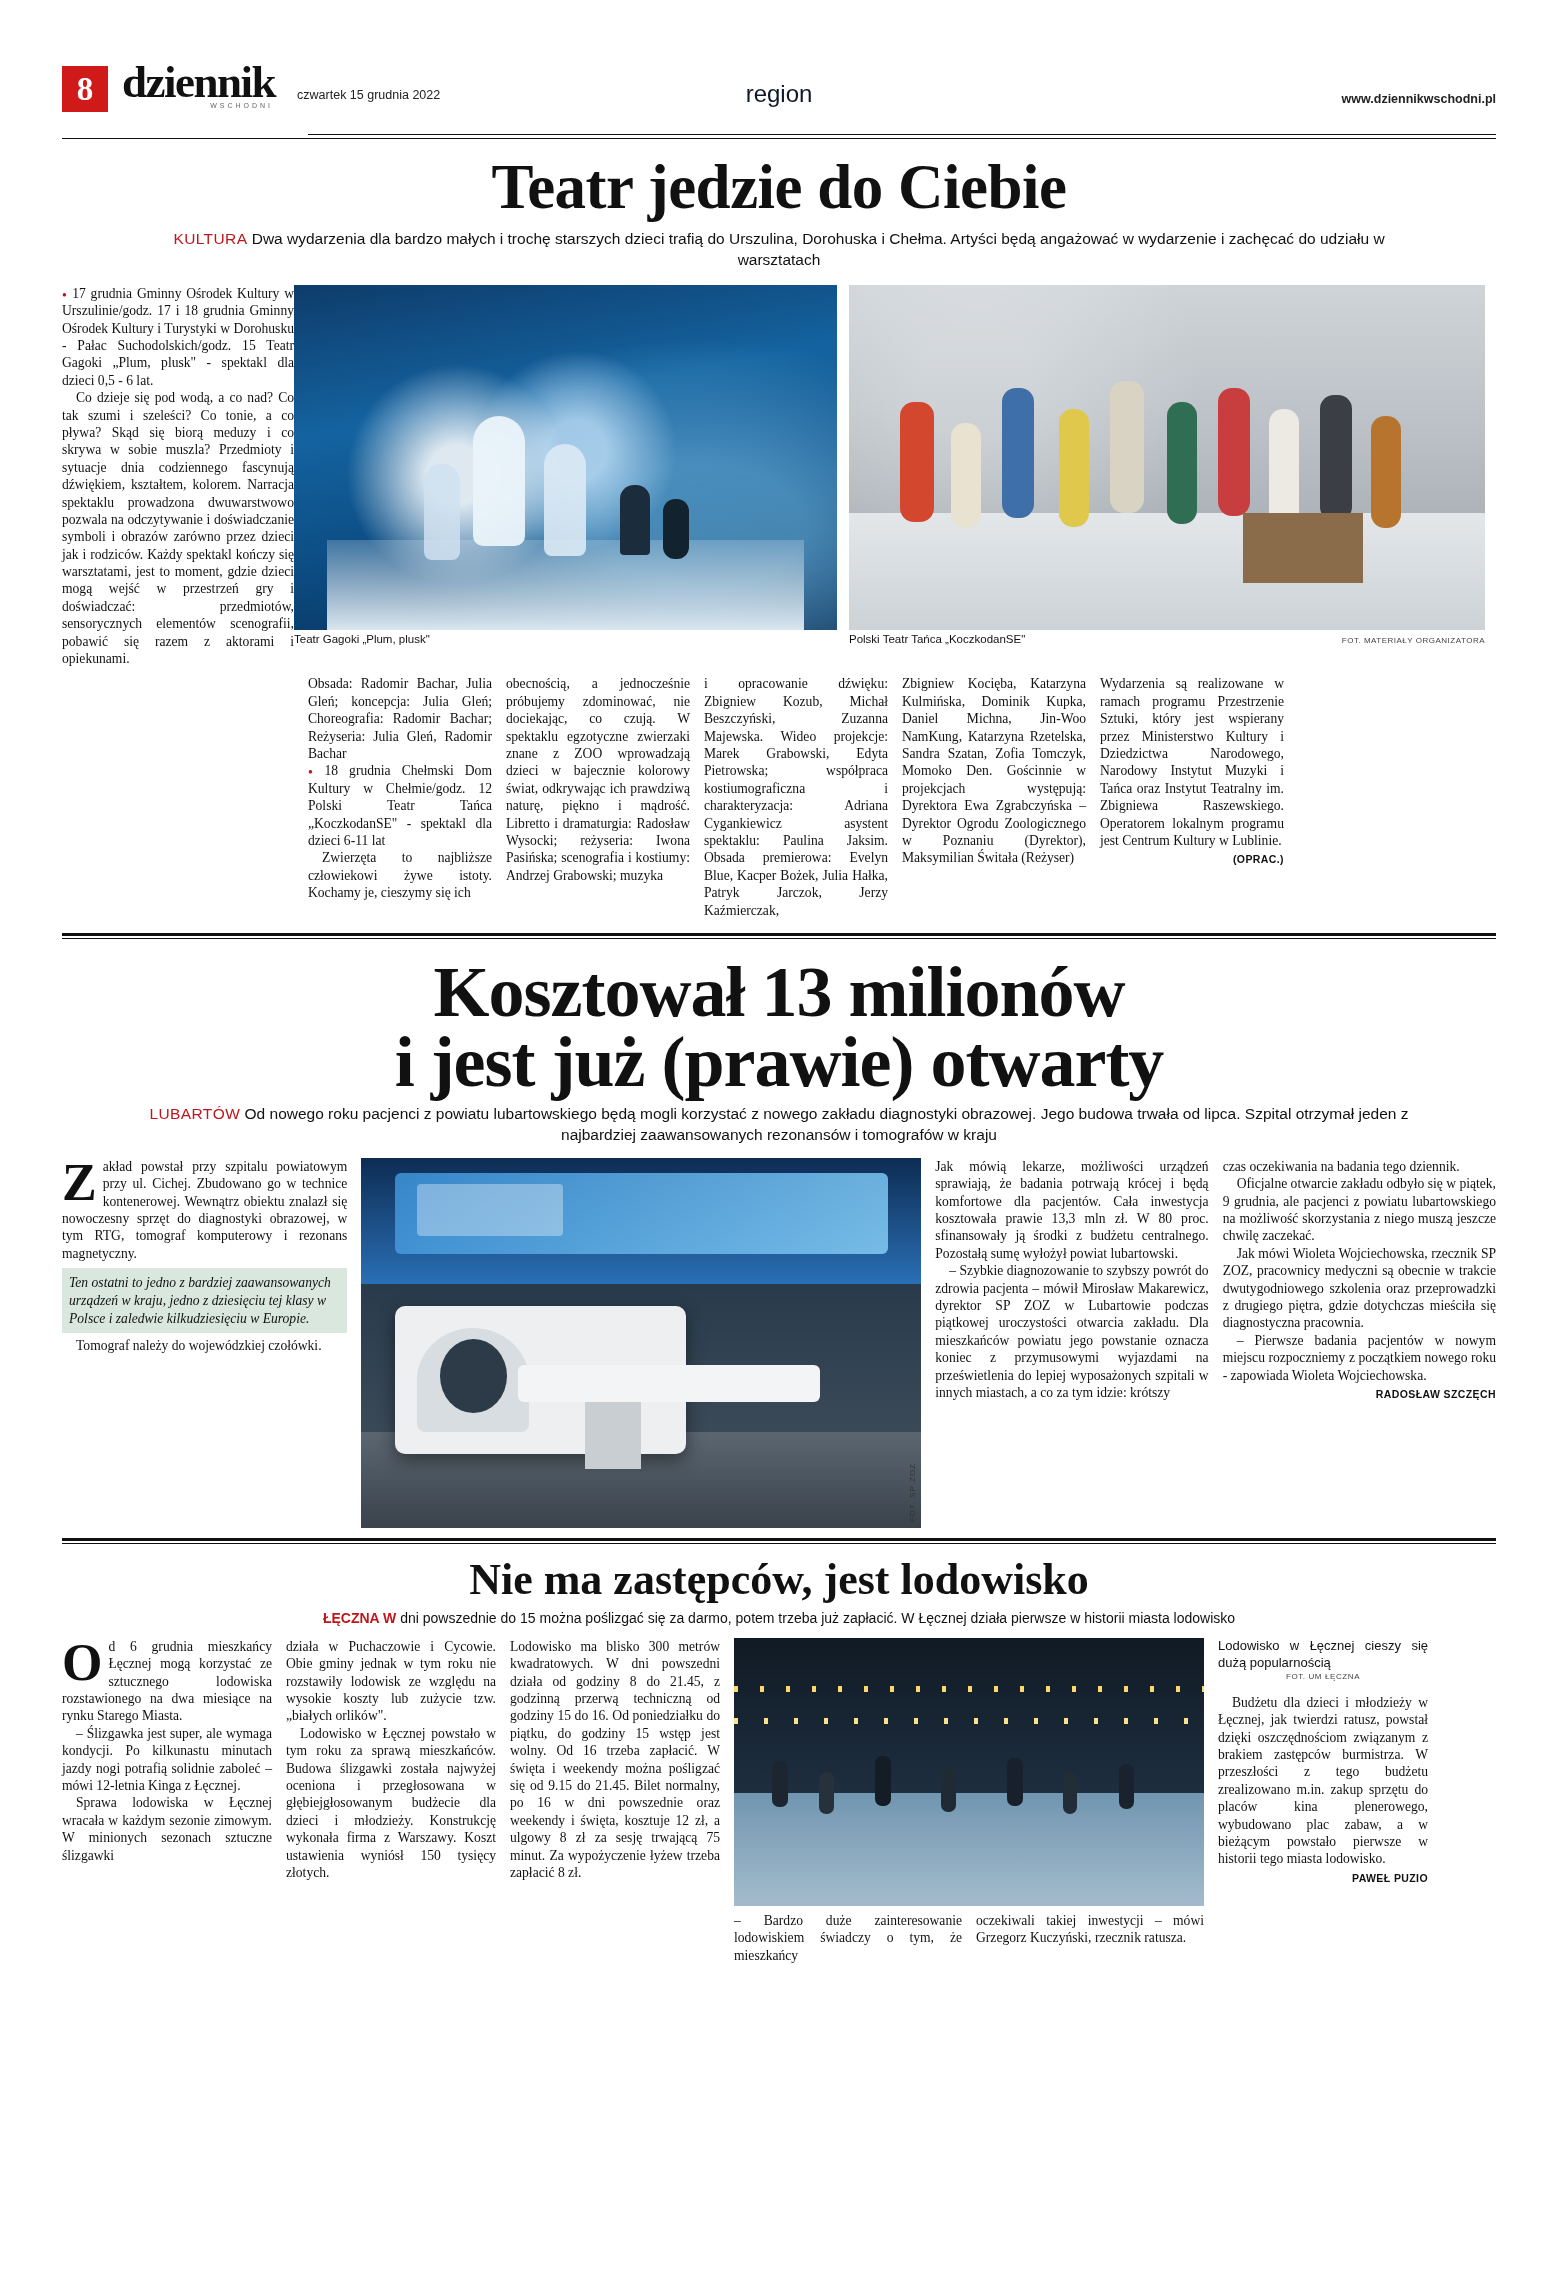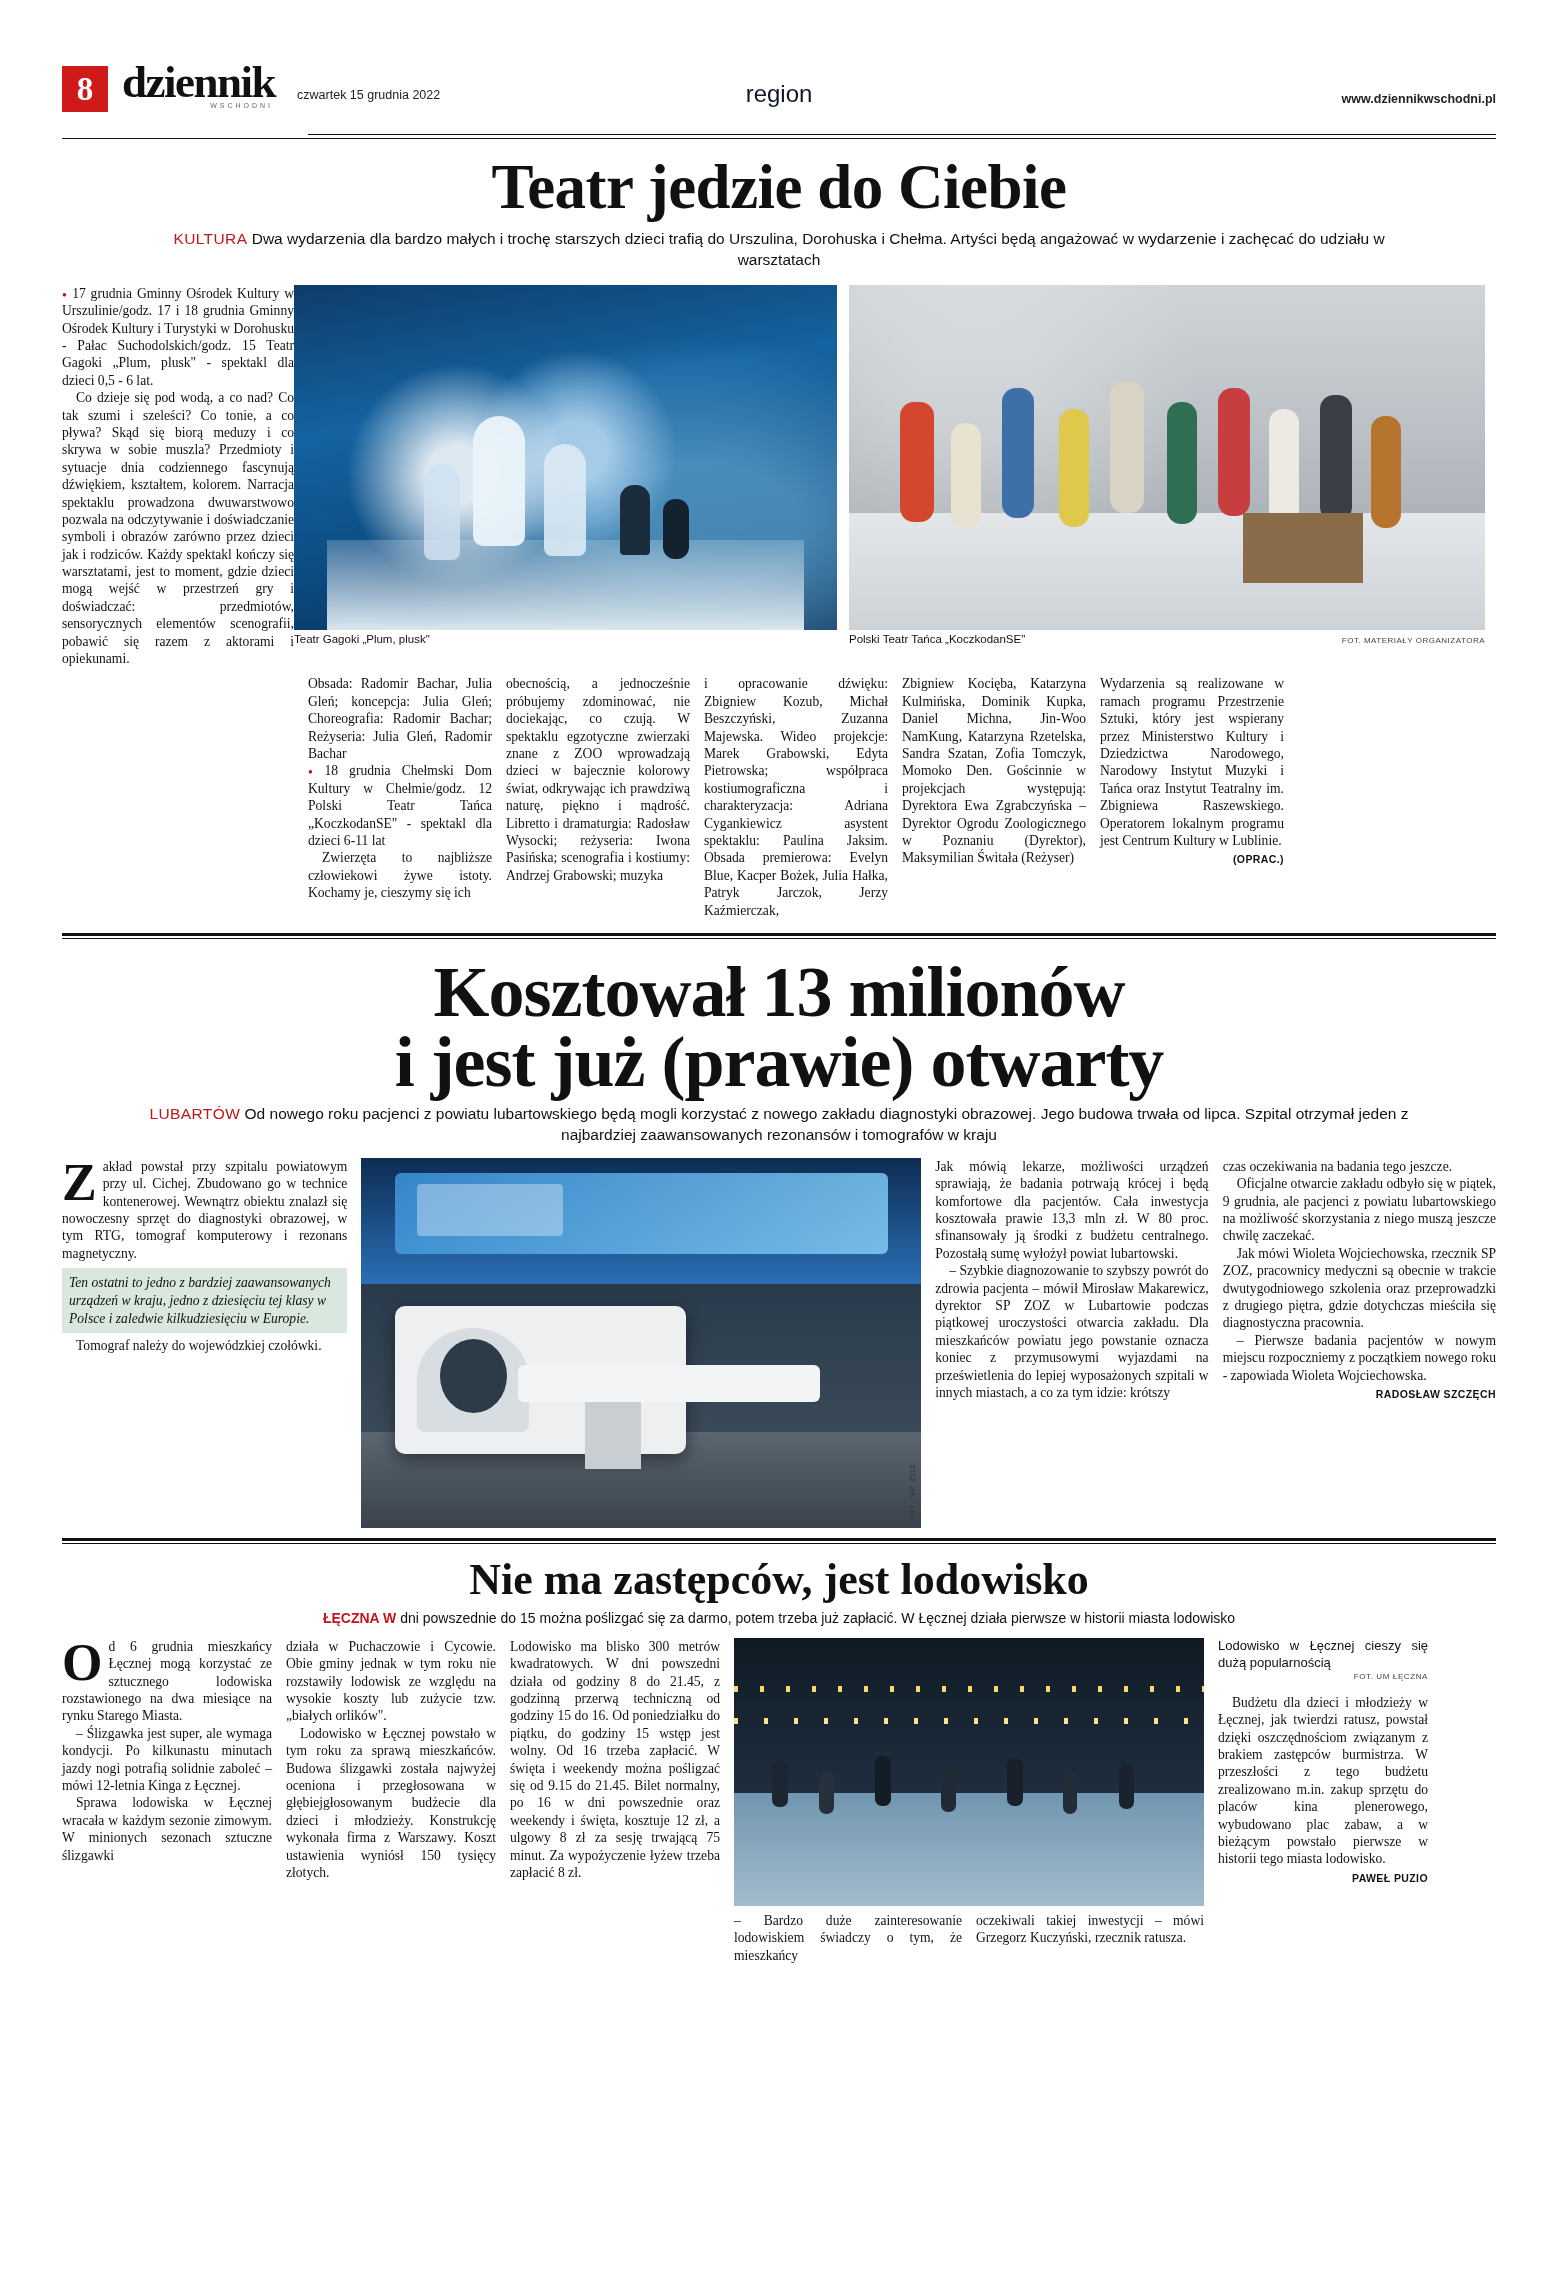--- a/index.html
+++ b/index.html
@@ -90,21 +90,21 @@
 
   
   .headline3 {
     text-align:center; font-family:"Liberation Serif", serif; font-weight:bold;
     font-size:44px; margin:14px 0 8px 0; line-height:1;
   }
   .lead3 { font-family:"Liberation Sans", sans-serif; font-size:14px; text-align:center; margin:0 40px 12px 40px; }
   .lead3 b { color:#c0151b; font-weight:bold; }
 
   .imgcap-right { font-family:"Liberation Sans", sans-serif; font-size:13px; line-height:1.3; }
-  .imgcap-credit { font-family:"Liberation Sans", sans-serif; font-size:8px; letter-spacing:0.6px; color:#444; text-align:right; }
+  .imgcap-credit { font-family:"Liberation Sans", sans-serif; font-size:8px; letter-spacing:0.6px; color:#444; text-align:center; }
 
   
   .ph { background:#222; position:relative; overflow:hidden; }
 </style>
 </head>
 <body>
 
 <div class="page">
 
   <div class="masthead">
@@ -246,21 +246,21 @@
       </div>
       <div class="vcredit" style="right:4px; bottom:6px;">FOT. SP ZOZ</div>
     </div>
 
     <div class="col" style="width:275px;">
       <p class="noind">Jak mówią lekarze, możliwości urządzeń sprawiają, że badania potrwają krócej i będą komfortowe dla pacjentów. Cała inwestycja kosztowała prawie 13,3 mln zł. W 80 proc. sfinansowały ją środki z budżetu centralnego. Pozostałą sumę wyłożył powiat lubartowski.</p>
       <p>– Szybkie diagnozowanie to szybszy powrót do zdrowia pacjenta – mówił Mirosław Makarewicz, dyrektor SP ZOZ w Lubartowie podczas piątkowej uroczystości otwarcia zakładu. Dla mieszkańców powiatu jego powstanie oznacza koniec z przymusowymi wyjazdami na prześwietlenia do lepiej wyposażonych szpitali w innych miastach, a co za tym idzie: krótszy</p>
     </div>
 
     <div class="col" style="width:275px;">
-      <p class="noind">czas oczekiwania na badania tego jeszcze.</p>
+      <p class="noind">czas oczekiwania na badania tego dziennik.</p>
       <p>Oficjalne otwarcie zakładu odbyło się w piątek, 9 grudnia, ale pacjenci z powiatu lubartowskiego na możliwość skorzystania z niego muszą jeszcze chwilę zaczekać.</p>
       <p>Jak mówi Wioleta Wojciechowska, rzecznik SP ZOZ, pracownicy medyczni są obecnie w trakcie dwutygodniowego szkolenia oraz przeprowadzki z drugiego piętra, gdzie dotychczas mieściła się diagnostyczna pracownia.</p>
       <p>– Pierwsze badania pacjentów w nowym miejscu rozpoczniemy z początkiem nowego roku - zapowiada Wioleta Wojciechowska.</p>
       <div class="sig">RADOSŁAW SZCZĘCH</div>
     </div>
   </div>
 
   <div class="rule-thick" style="margin-top:10px;"></div>
   <div class="rule-thin"></div>
 

